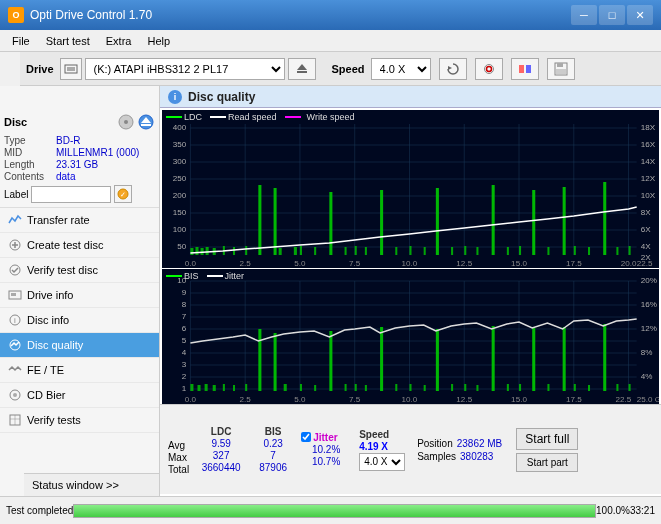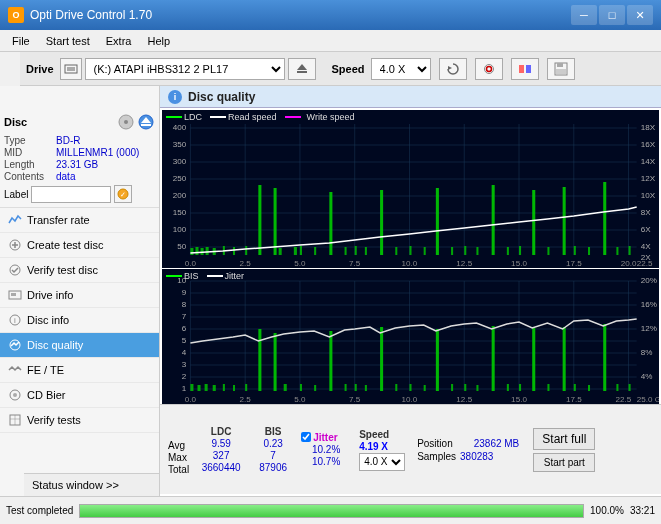--- a/index.html
+++ b/index.html
@@ -55,21 +55,21 @@
     
     
     .content-area { flex: 1; background: white; display: flex; flex-direction: column; overflow: hidden; }
     
     
     .dq-header { background: #d8e8f8; height: 22px; display: flex; align-items: center; padding: 0 8px; gap: 6px; border-bottom: 1px solid #aac; }
     .dq-icon { width: 14px; height: 14px; background: #4a90e2; border-radius: 50%; display: flex; align-items: center; justify-content: center; color: white; font-size: 9px; font-weight: bold; }
     .dq-title { font-size: 12px; font-weight: bold; color: #222; }
     
     
-    .status-bar { height: 28px; background: #f0f0f0; border-top: 1px solid #ccc; display: flex; align-items: center; padding: 0 6px; gap: 6px; font-size: 10px; }
+    .status-bar { height: 28px; background: #f0f0f0; border-top: 1px solid #ccc; display: flex; align-items: center; padding: 0 6px; font-size: 10px; }
     .progress-bar-container { flex: 1; height: 14px; background: white; border: 1px solid #aaa; }
     .progress-bar-fill { height: 100%; background: linear-gradient(to bottom, #88ee88, #44cc44); }
     
     .start-full-btn { background: #e8e8e8; border: 1px solid #aaa; padding: 3px 8px; cursor: pointer; font-size: 12px; white-space: nowrap; }
     .start-part-btn { background: #e8e8e8; border: 1px solid #aaa; padding: 3px 8px; cursor: pointer; font-size: 10px; white-space: nowrap; }
     
     .btn-col { display: flex; flex-direction: column; gap: 3px; margin-left: 6px; }
     
     .stats-bottom { height: 90px; display: flex; align-items: center; padding: 4px 8px; gap: 8px; background: #f0f0f0; border-top: 1px solid #ccc; }
     .speed-select-inline { height: 18px; font-size: 10px; border: 1px solid #aaa; background: white; }
@@ -533,21 +533,21 @@
 
       <div style="display:flex;flex-direction:column;font-size:10px;gap:1px;">
         <div style="font-weight:bold;color:#333;">Speed</div>
         <div style="color:#0000ff;font-weight:bold;">4.19 X</div>
         <select class="speed-select-inline">
           <option>4.0 X</option>
         </select>
       </div>
 
       <div style="display:flex;flex-direction:column;font-size:10px;gap:2px;margin-left:4px;">
-        <div style="display:flex;gap:21px;">
+        <div style="display:flex;gap:4px;">
           <span>Position</span>
           <span style="color:#0000cc;">23862 MB</span>
         </div>
         <div style="display:flex;gap:4px;">
           <span>Samples</span>
           <span style="color:#0000cc;">380283</span>
         </div>
       </div>
 
       <div class="btn-col">

